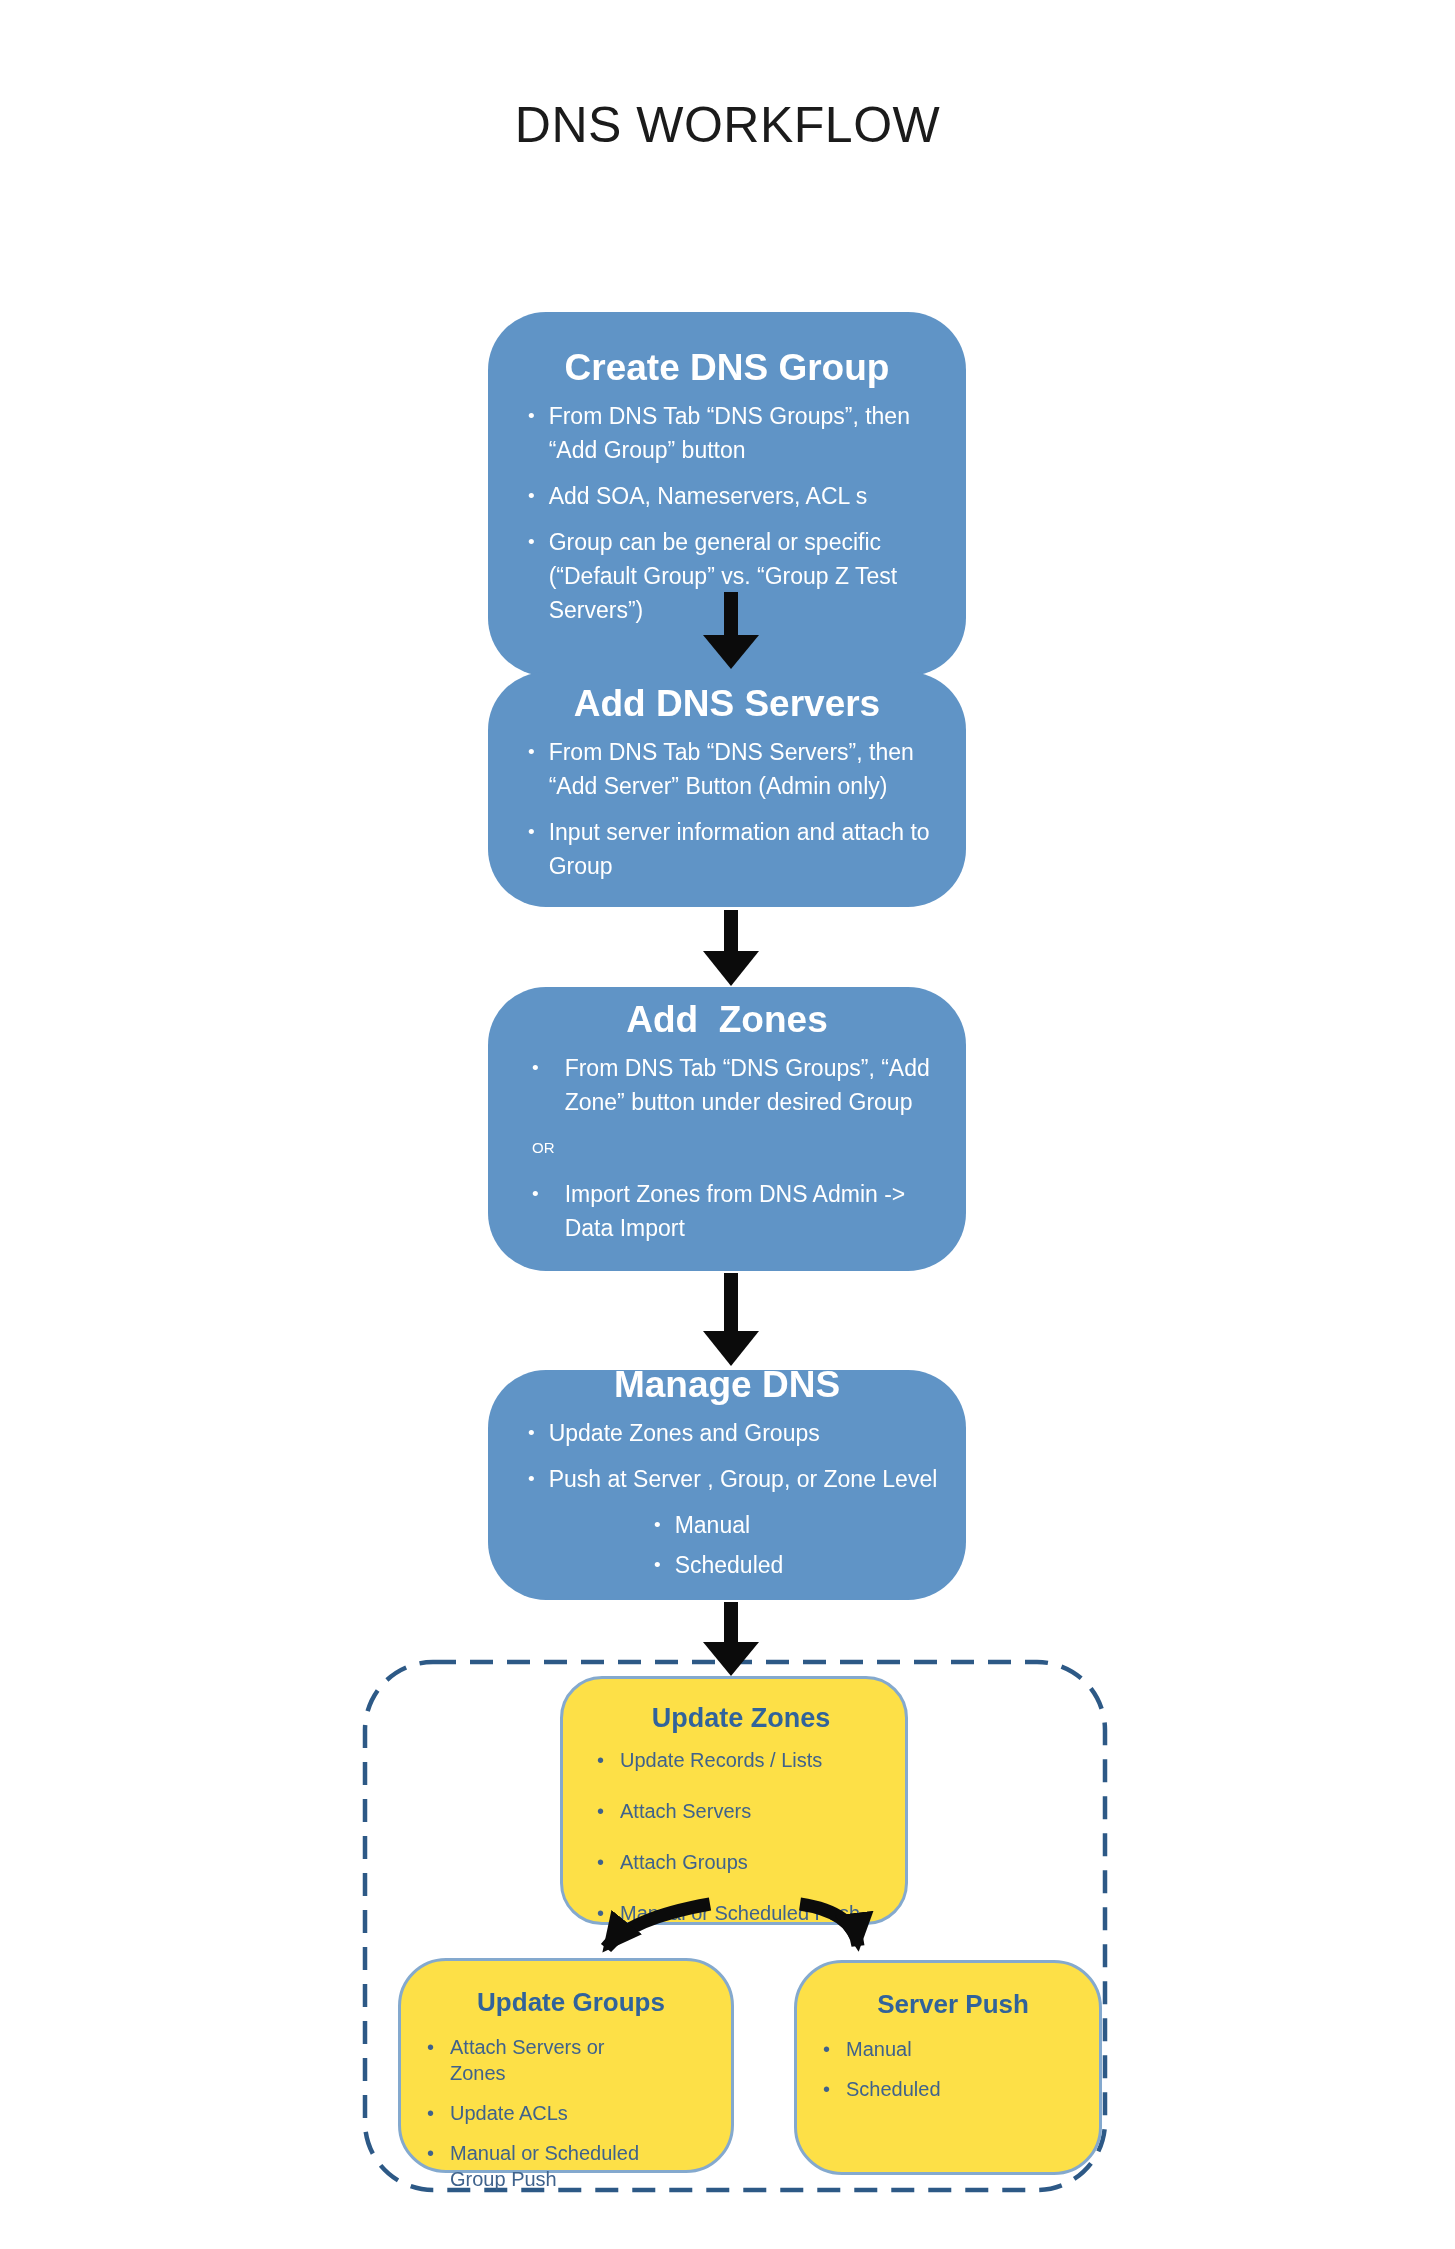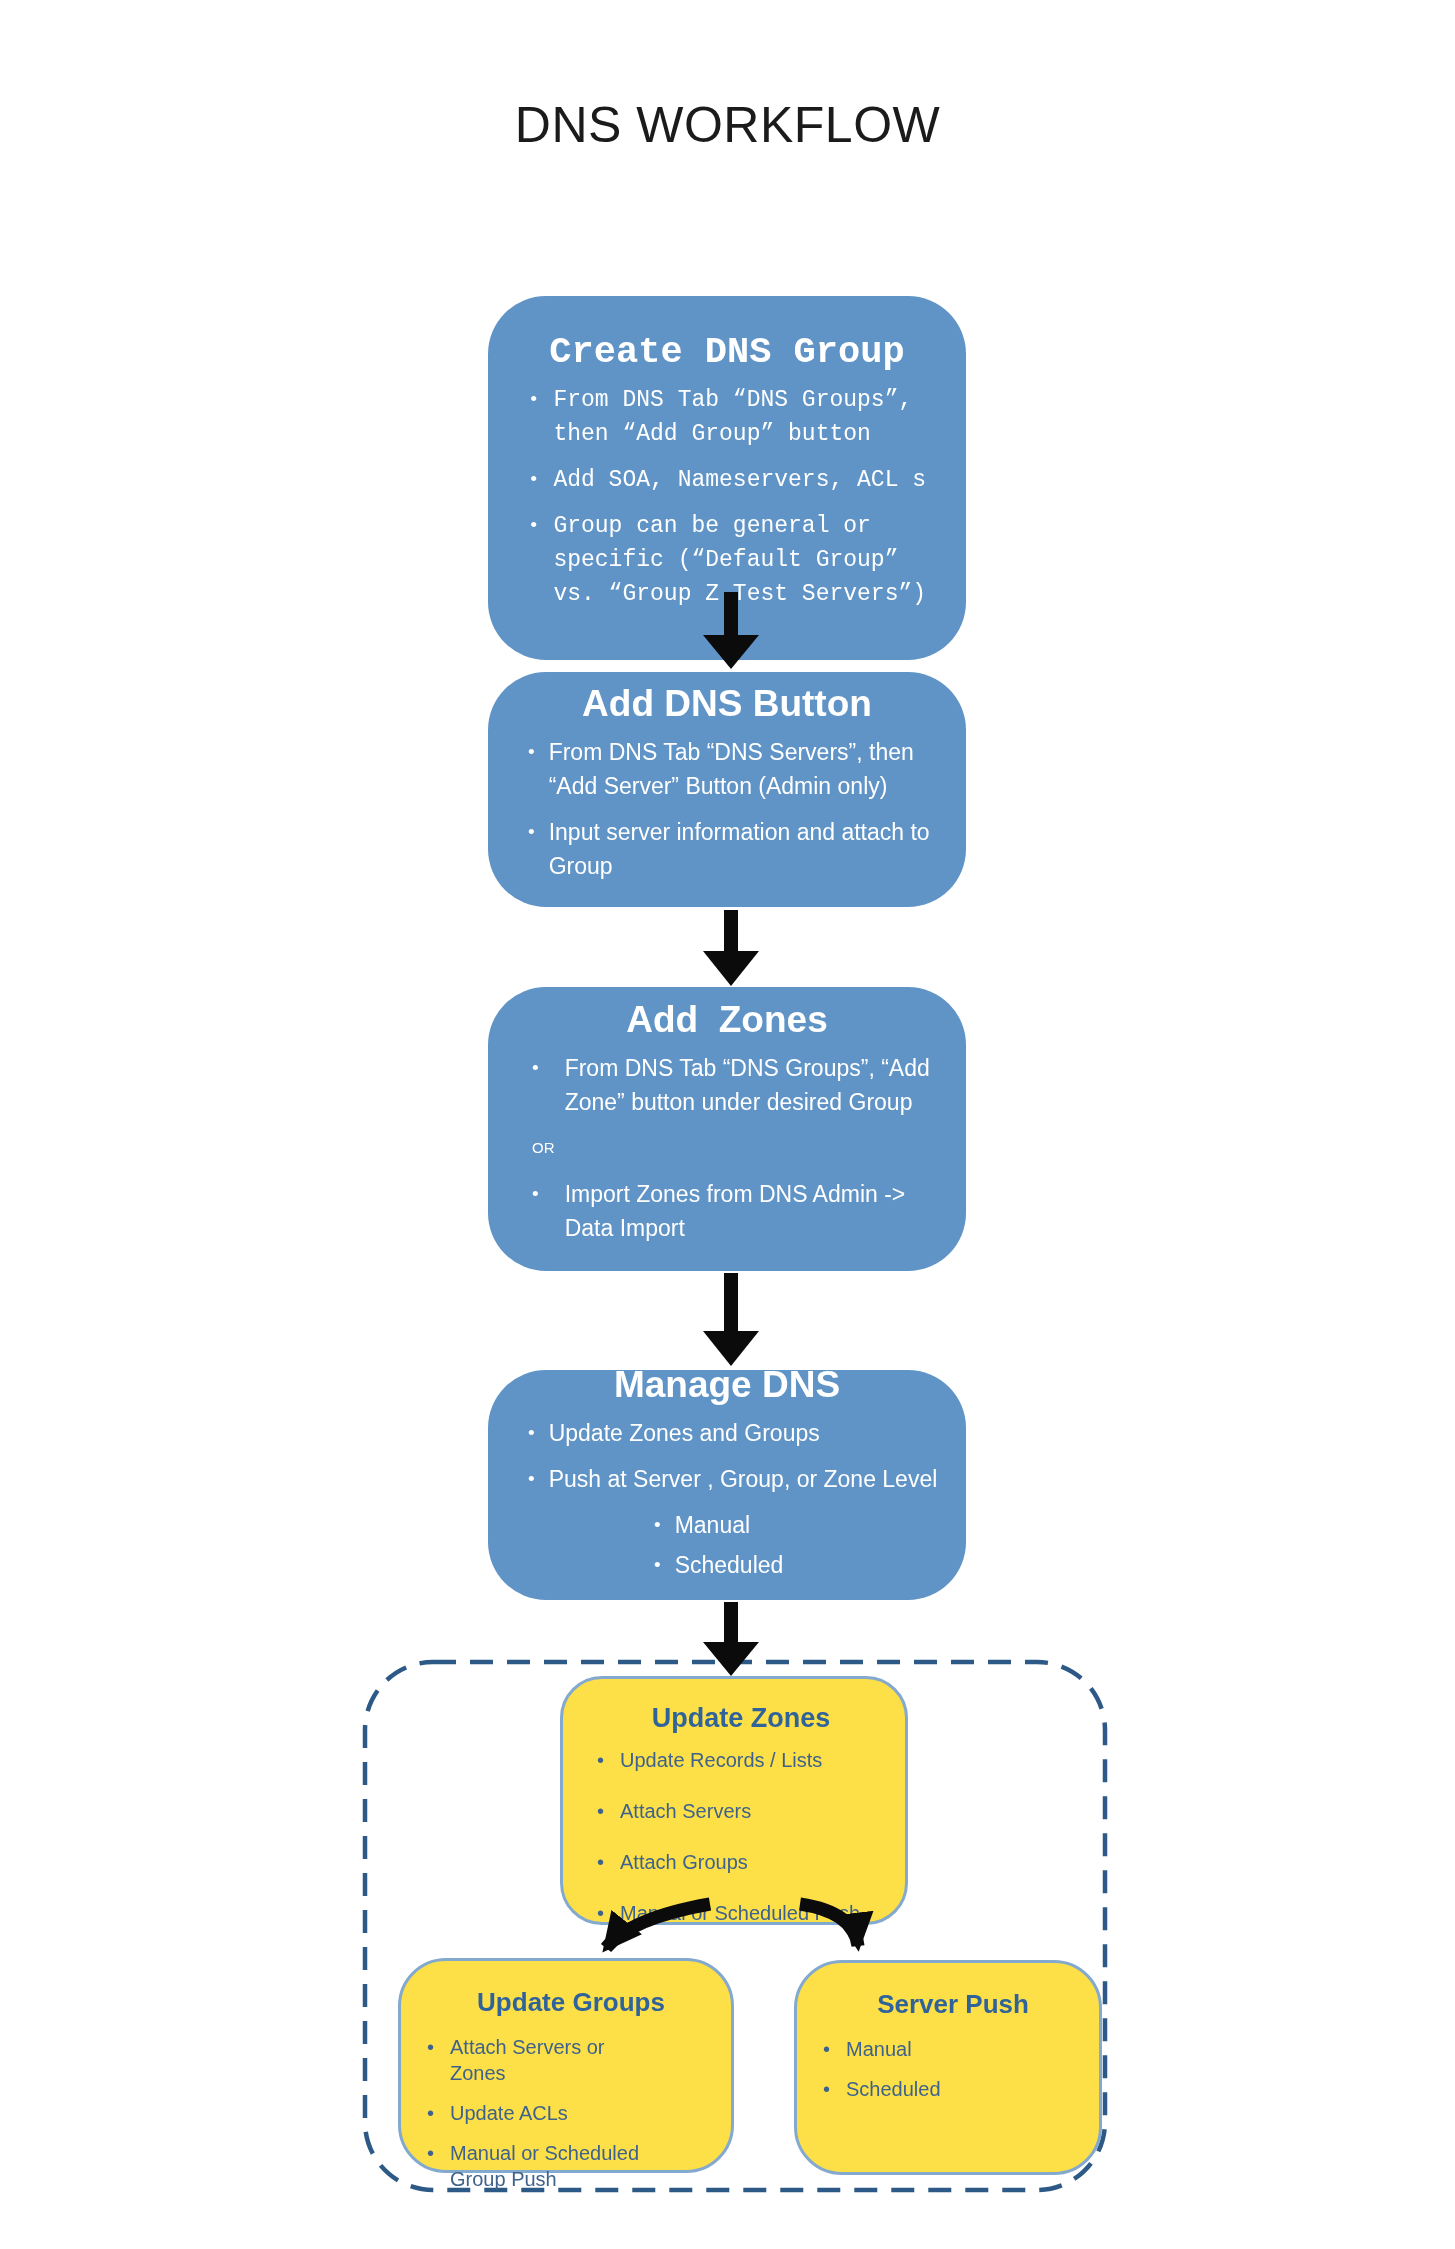--- a/index.html
+++ b/index.html
@@ -66,40 +66,40 @@
 <body>
 
 <div class="page">
 
   <h1 class="page-title">DNS WORKFLOW</h1>
 
   <svg class="layer dashed-layer" width="1455" height="2249" viewBox="0 0 1455 2249">
     <rect class="dashed-rect" x="365" y="1662" width="740" height="528" rx="68" ry="68"></rect>
   </svg>
 
-  <section class="flow-box" style="top:296px;height:364px;font-family:Liberation Mono, monospace;">
+  <section class="flow-box" style="top:312px;height:364px;">
     <h2 class="flow-title">Create DNS Group</h2>
     <div class="bullets">
       <div class="bullet">
         <span class="dot">•</span>
         <span class="bullet-text">From DNS Tab “DNS Groups”, then “Add Group” button</span>
       </div>
       <div class="bullet">
         <span class="dot">•</span>
         <span class="bullet-text">Add SOA, Nameservers, ACL s</span>
       </div>
       <div class="bullet">
         <span class="dot">•</span>
         <span class="bullet-text">Group can be general or specific (“Default Group” vs. “Group Z Test Servers”)</span>
       </div>
     </div>
   </section>
 
   <section class="flow-box" style="top:672px;height:235px;">
-    <h2 class="flow-title">Add DNS Button</h2>
+    <h2 class="flow-title">Add DNS Servers</h2>
     <div class="bullets">
       <div class="bullet">
         <span class="dot">•</span>
         <span class="bullet-text">From DNS Tab “DNS Servers”, then “Add Server” Button (Admin only)</span>
       </div>
       <div class="bullet">
         <span class="dot">•</span>
         <span class="bullet-text">Input server information and attach to Group</span>
       </div>
     </div>

